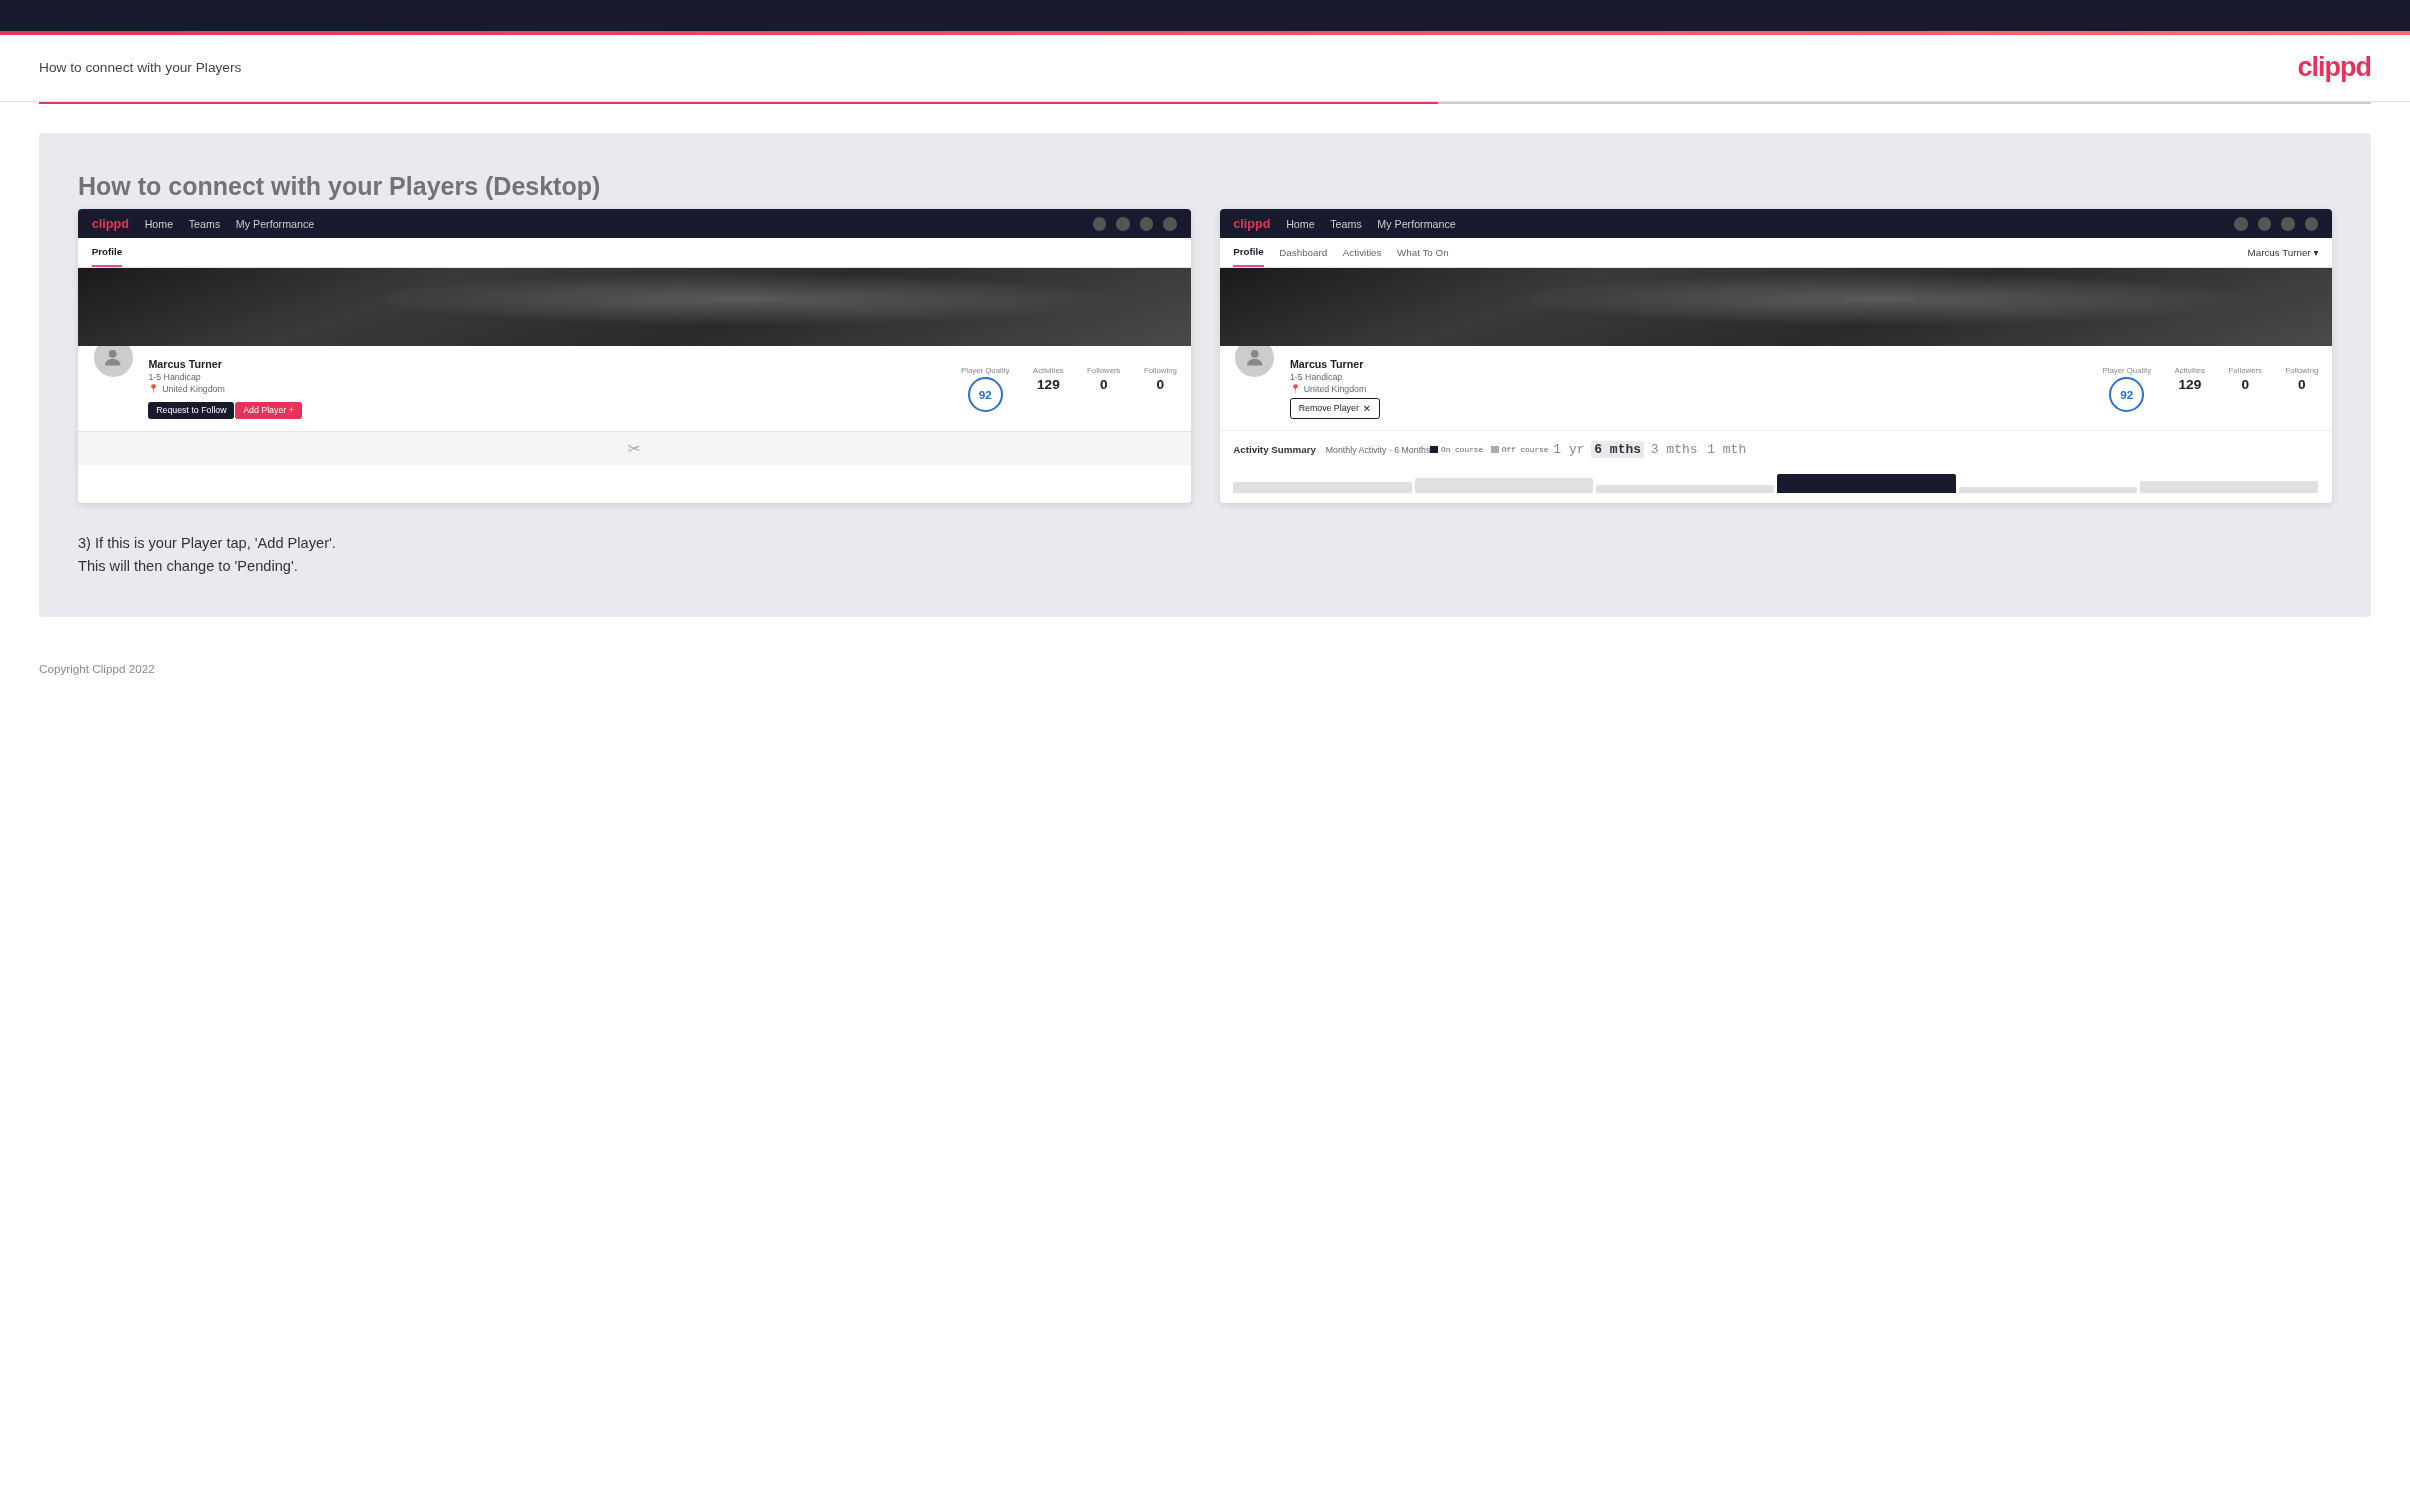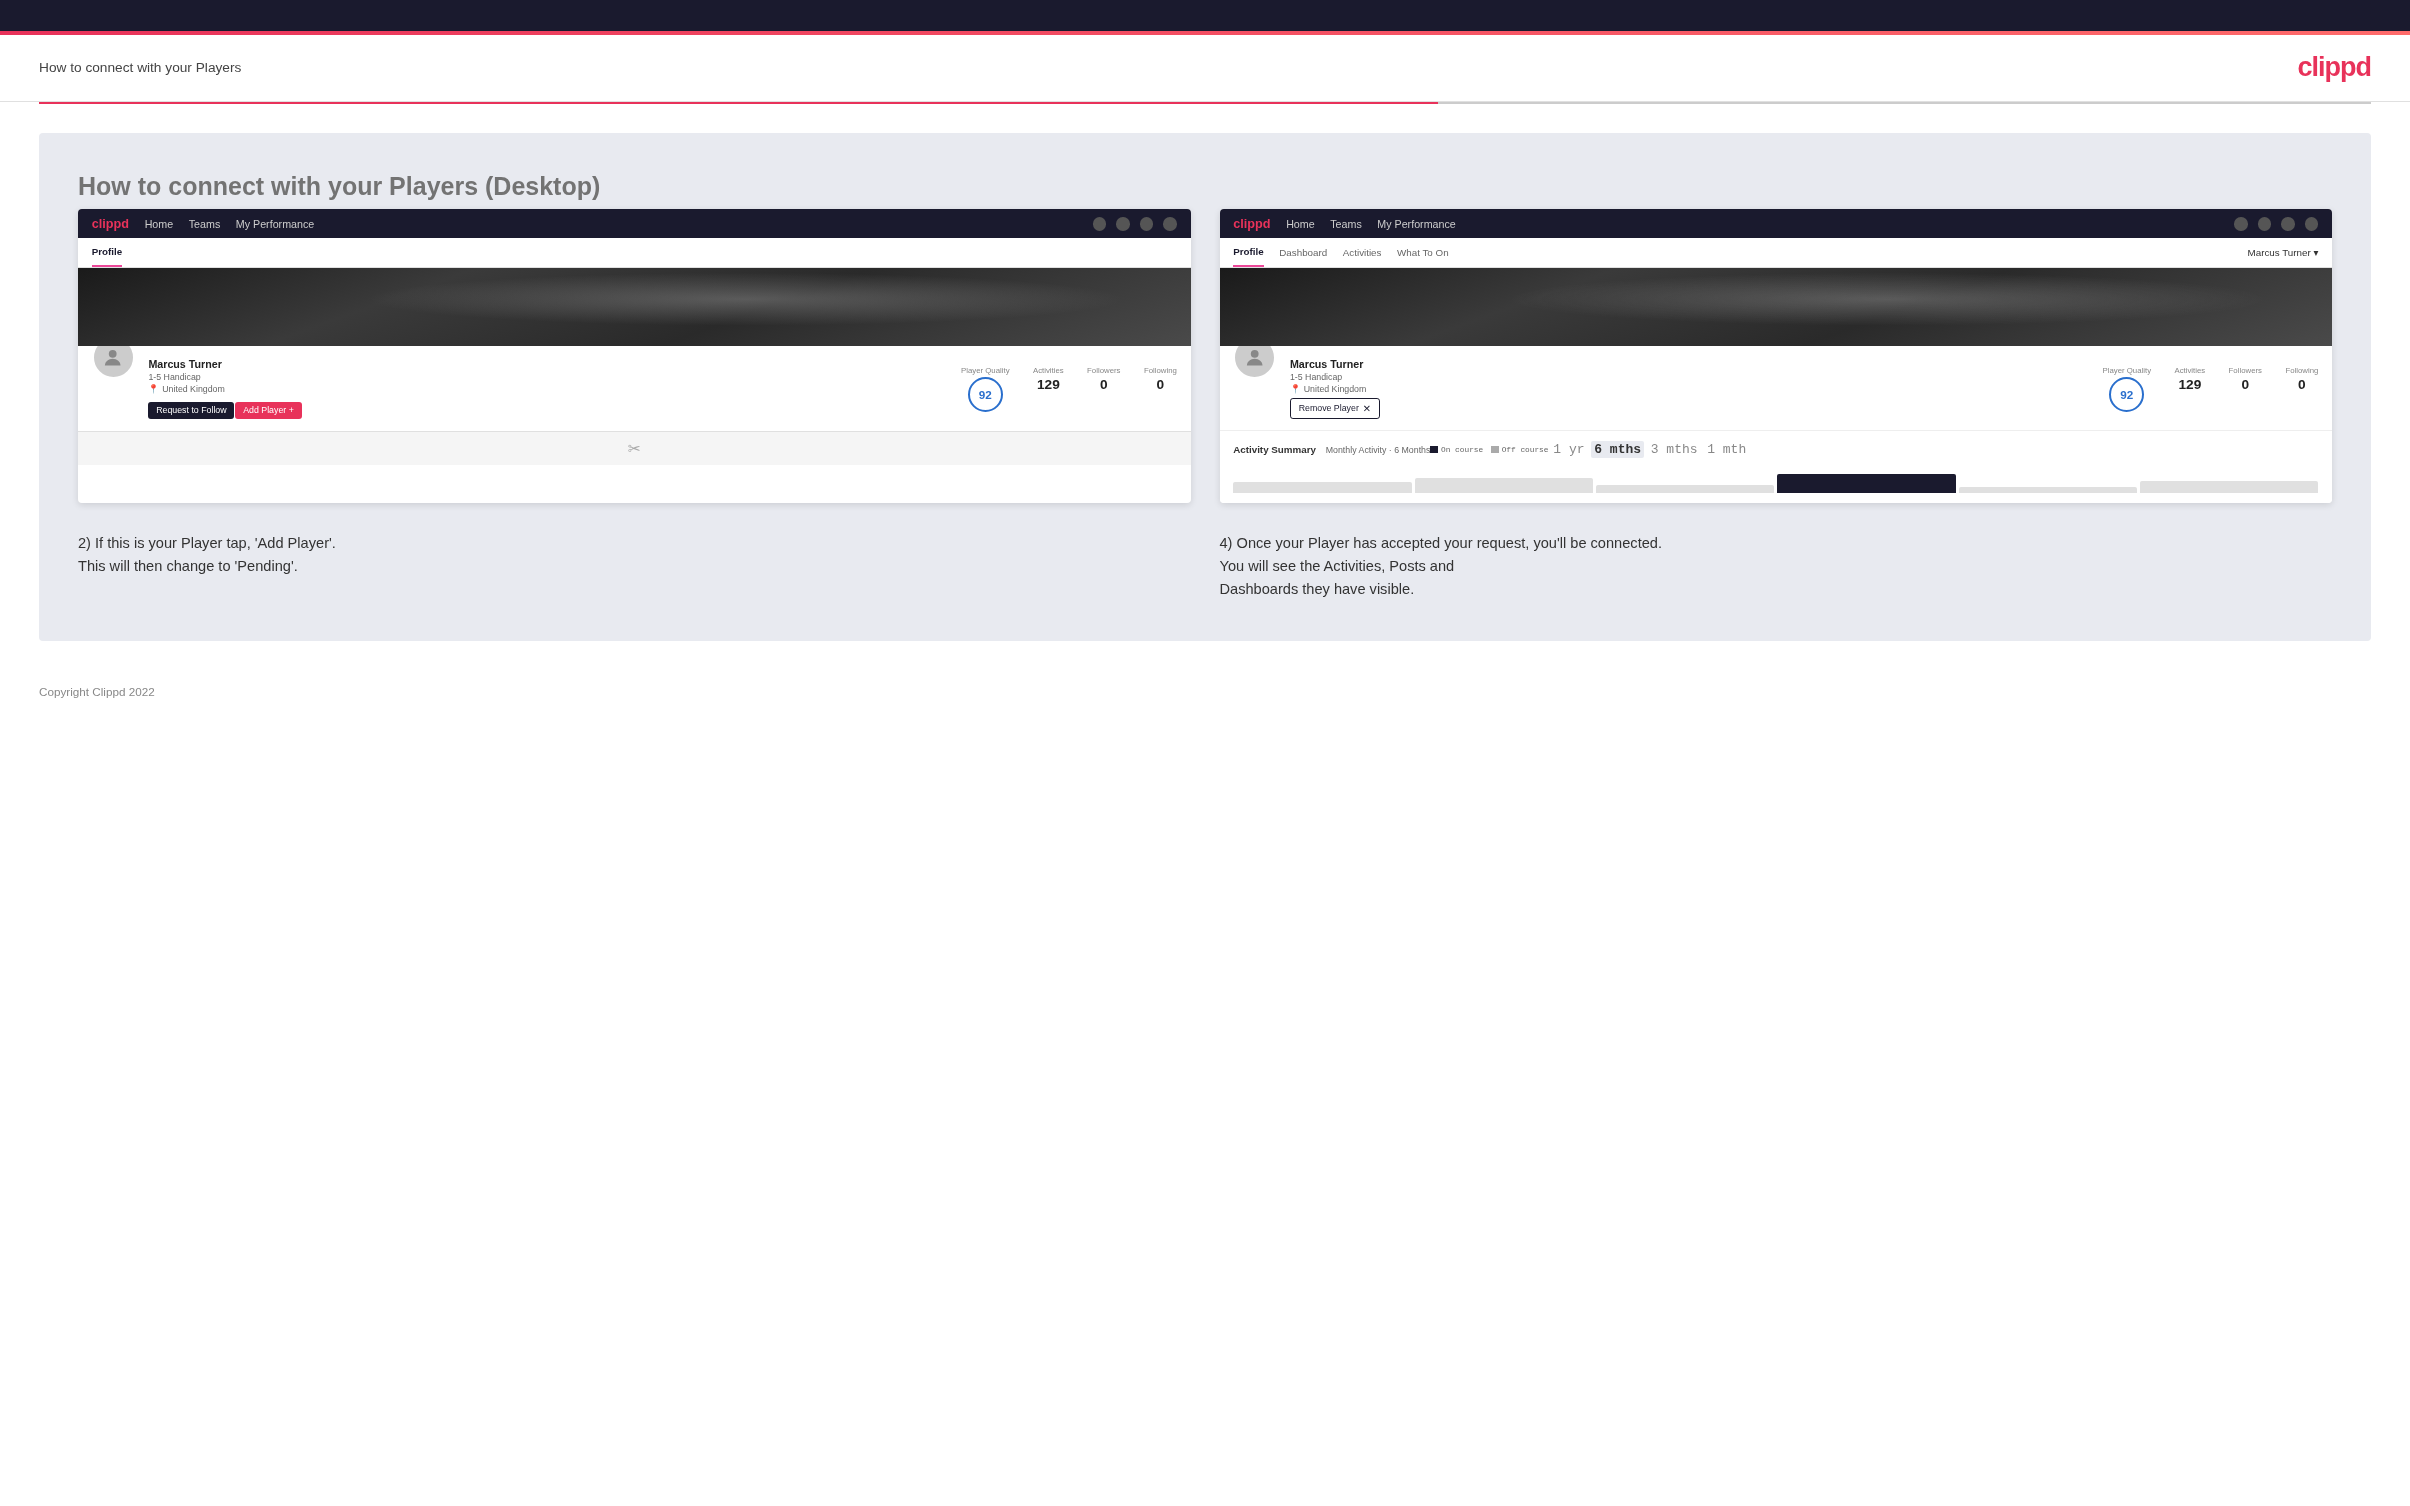--- a/index.html
+++ b/index.html
@@ -565,27 +565,22 @@
             <div class="mock-chart-bar light" style="height: 45%;"></div>
           </div>
         </div>
       </div>
     </div>
 
   </div>
 
   <div class="captions-row">
     <div class="caption">
-      <span style="white-space: pre-line;">2) If this is your Player tap, 'Add Player'.
+      <span style="white-space: pre-line;">3) If this is your Player tap, 'Add Player'.
 This will then change to 'Pending'.</span>
-    </div>
-    <div class="caption">
-      <span style="white-space: pre-line;">4) Once your Player has accepted your request, you'll be connected.
-You will see the Activities, Posts and
-Dashboards they have visible.</span>
     </div>
   </div>
 
 </div>
 
 <div class="footer">
   <span>Copyright Clippd 2022</span>
 </div>
 
 

